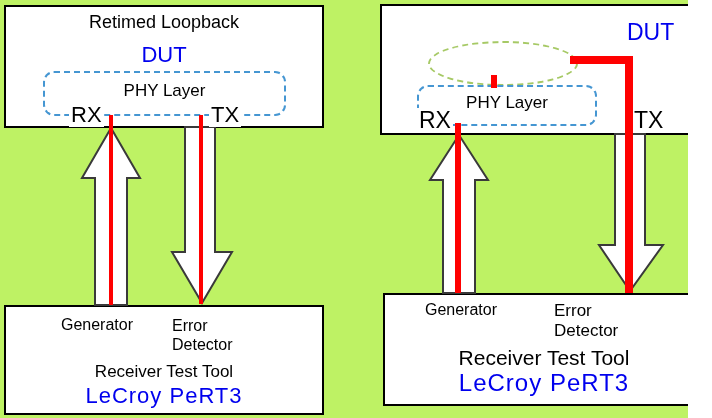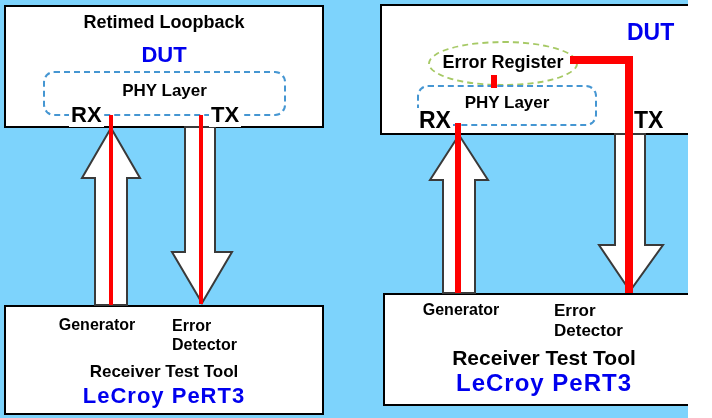--- a/index.html
+++ b/index.html
@@ -1,22 +1,22 @@
 <!DOCTYPE html>
 <html style="--c-red: #ff0000; --c-blue: #0000ee; --c-dash_blue: #4596d2; --c-dash_green: #a6c965; --c-arrow_outline: #3a3a3a; --c-border: #000000;"><head>
 <meta charset="utf-8">
 <style>
   :root{
     --c-red:#ff0000; --c-blue:#0000ee; --c-dash_blue:#4596d2;
     --c-dash_green:#a6c965; --c-arrow_outline:#3a3a3a; --c-border:#000000;
   }
   html,body{margin:0;padding:0;background:#ffffff;}
   .canvas{
-    position:relative;width:688px;height:418px;background:#7dd3fc;overflow:hidden;
-    font-family:"Liberation Sans",sans-serif;font-weight:bold;color:#000;
+    position:relative;width:688px;height:418px;background:#bef264;overflow:hidden;
+    font-family:"Liberation Sans",sans-serif;font-weight:normal;color:#000;
   }
   .abs{position:absolute;}
   .solid-box{border:2px solid var(--c-border);background:#fff;box-sizing:border-box;}
   .dashed-box{border:2px dashed var(--c-dash_blue);border-radius:11px;box-sizing:border-box;background:transparent;z-index:2;}
   .ellipse{border:2px dashed var(--c-dash_green);border-radius:50%;box-sizing:border-box;z-index:2;}
   .txt{line-height:1.08;white-space:nowrap;z-index:5;}
   .ctr{text-align:center;}
   .blue{color:var(--c-blue);}
   .red-line{background:var(--c-red);z-index:4;}
   svg.arrow{position:absolute;z-index:3;overflow:visible;}
@@ -64,21 +64,20 @@
 
   <div class="abs txt ctr blue" style="left:4px;top:384px;width:320px;font-size:22px;letter-spacing:1px;">LeCroy PeRT3</div>
 
   <div class="abs solid-box" style="left:380px;top:4px;width:325px;height:131px;"></div>
 
 
   <div class="abs txt blue" style="left:627px;top:20px;font-size:23px;">DUT</div>
 
   <div class="abs ellipse" style="left:428px;top:41px;width:150px;height:45px;"></div>
 
-  <div class="abs txt ctr" style="left:418px;top:53px;width:170px;font-size:18px;">Error Register</div>
 
   <div class="abs red-line" style="left:570px;top:56px;width:63px;height:8px;"></div>
   <div class="abs red-line" style="left:625px;top:56px;width:8px;height:237px;"></div>
   <div class="abs red-line" style="left:491px;top:75px;width:6px;height:13px;"></div>
 
   <div class="abs dashed-box" style="left:417px;top:85px;width:180px;height:41px;"></div>
 
   <div class="abs txt ctr" style="left:417px;top:94px;width:180px;font-size:17px;">PHY Layer</div>
 
   <div class="abs txt" style="left:417px;top:108px;font-size:23px;background:#fff;padding:0 2px;">RX</div>

